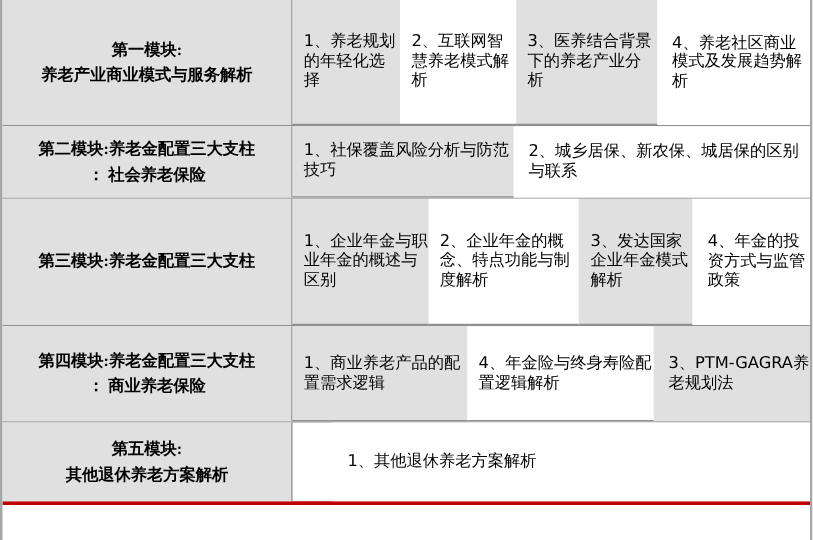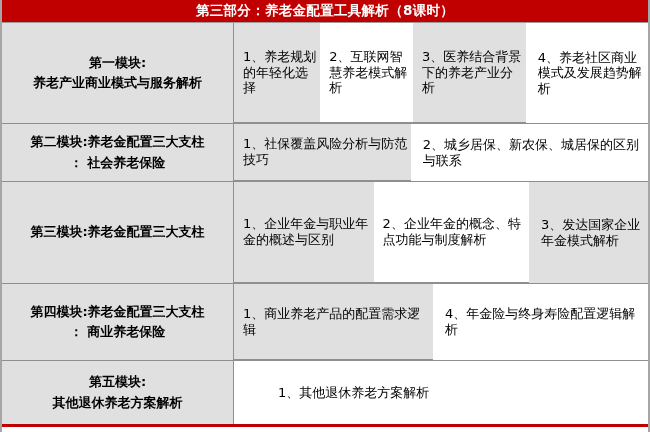--- a/index.html
+++ b/index.html
@@ -64,20 +64,21 @@
     border-right: 1px solid #8f8f8f;
     display: flex;
     align-items: center;
     justify-content: center;
     text-align: center;
     padding: 2px 17px;
     font-size: 13px;
     font-weight: bold;
     color: #000000;
     line-height: 1.55;
+    font-family: Liberation Serif, serif;
   }
 
   .module-items-cell {
     flex: 1 1 auto;
     box-sizing: border-box;
     display: flex;
     flex-direction: row;
   }
 
   .lesson-item {
@@ -106,23 +107,20 @@
   .m2 { height: 58px; }
   .m3 { height: 102px; }
   .m4 { height: 77px; }
   .m5 { height: 63px; gap: 32px; }
 </style>
 </head>
 <body>
 
 <div class="curriculum-table">
 
-  <div class="table-header">
-    <span>第三部分：养老金配置工具解析（8课时）</span>
-  </div>
 
   <div class="table-body">
 
     <div class="module-row m1">
       <div class="module-title-cell">
         <span>
           <span>第一模块:</span><br>
           <span>养老产业商业模式与服务解析</span>
         </span>
       </div>
@@ -150,33 +148,35 @@
     <div class="module-row m3">
       <div class="module-title-cell">
         <span>
           <span>第三模块:养老金配置三大支柱</span><br>
         </span>
       </div>
       <div class="module-items-cell">
         <div class="lesson-item shaded">1、企业年金与职业年金的概述与区别</div>
         <div class="lesson-item">2、企业年金的概念、特点功能与制度解析</div>
         <div class="lesson-item shaded">3、发达国家企业年金模式解析</div>
+        <div class="lesson-item">4、年金的投资方式与监管政策</div>
       </div>
     </div>
 
     <div class="module-row m4">
       <div class="module-title-cell">
         <span>
           <span>第四模块:养老金配置三大支柱</span><br>
           <span>： 商业养老保险</span>
         </span>
       </div>
       <div class="module-items-cell">
         <div class="lesson-item shaded">1、商业养老产品的配置需求逻辑</div>
         <div class="lesson-item">4、年金险与终身寿险配置逻辑解析</div>
+        <div class="lesson-item shaded">3、PTM-GAGRA养老规划法</div>
       </div>
     </div>
 
     <div class="module-row m5">
       <div class="module-title-cell">
         <span>
           <span>第五模块:</span><br>
           <span>其他退休养老方案解析</span>
         </span>
       </div>

